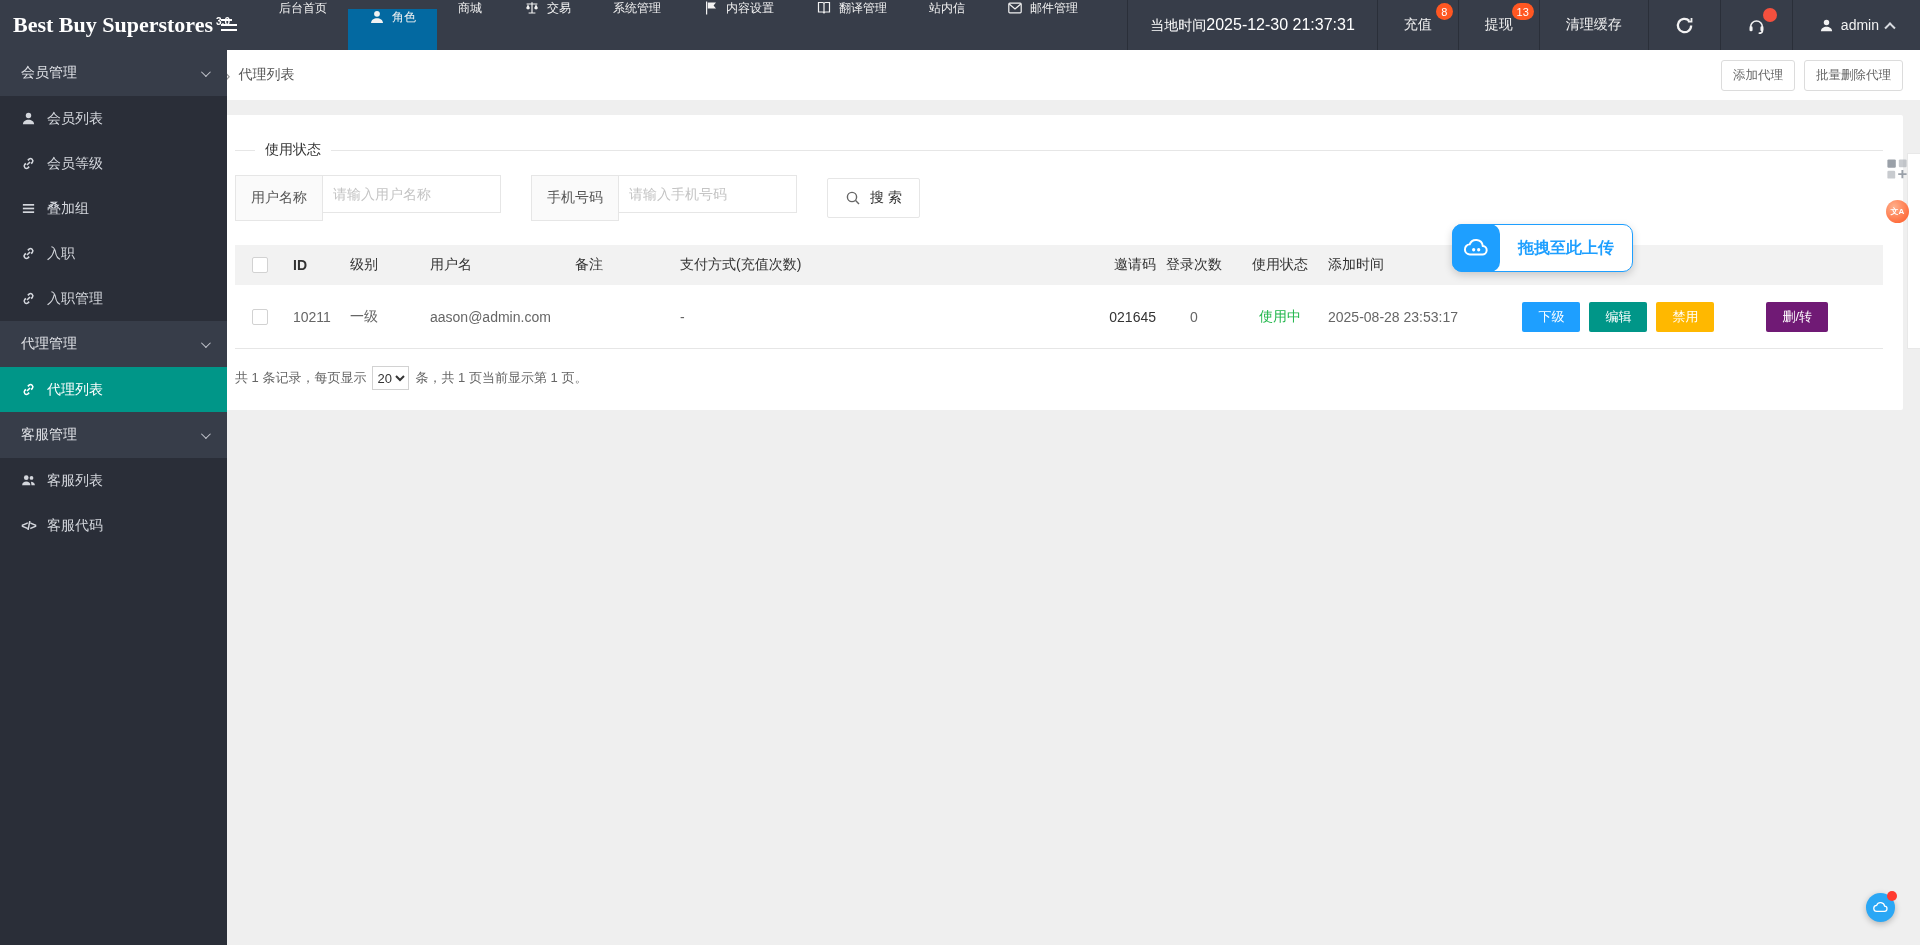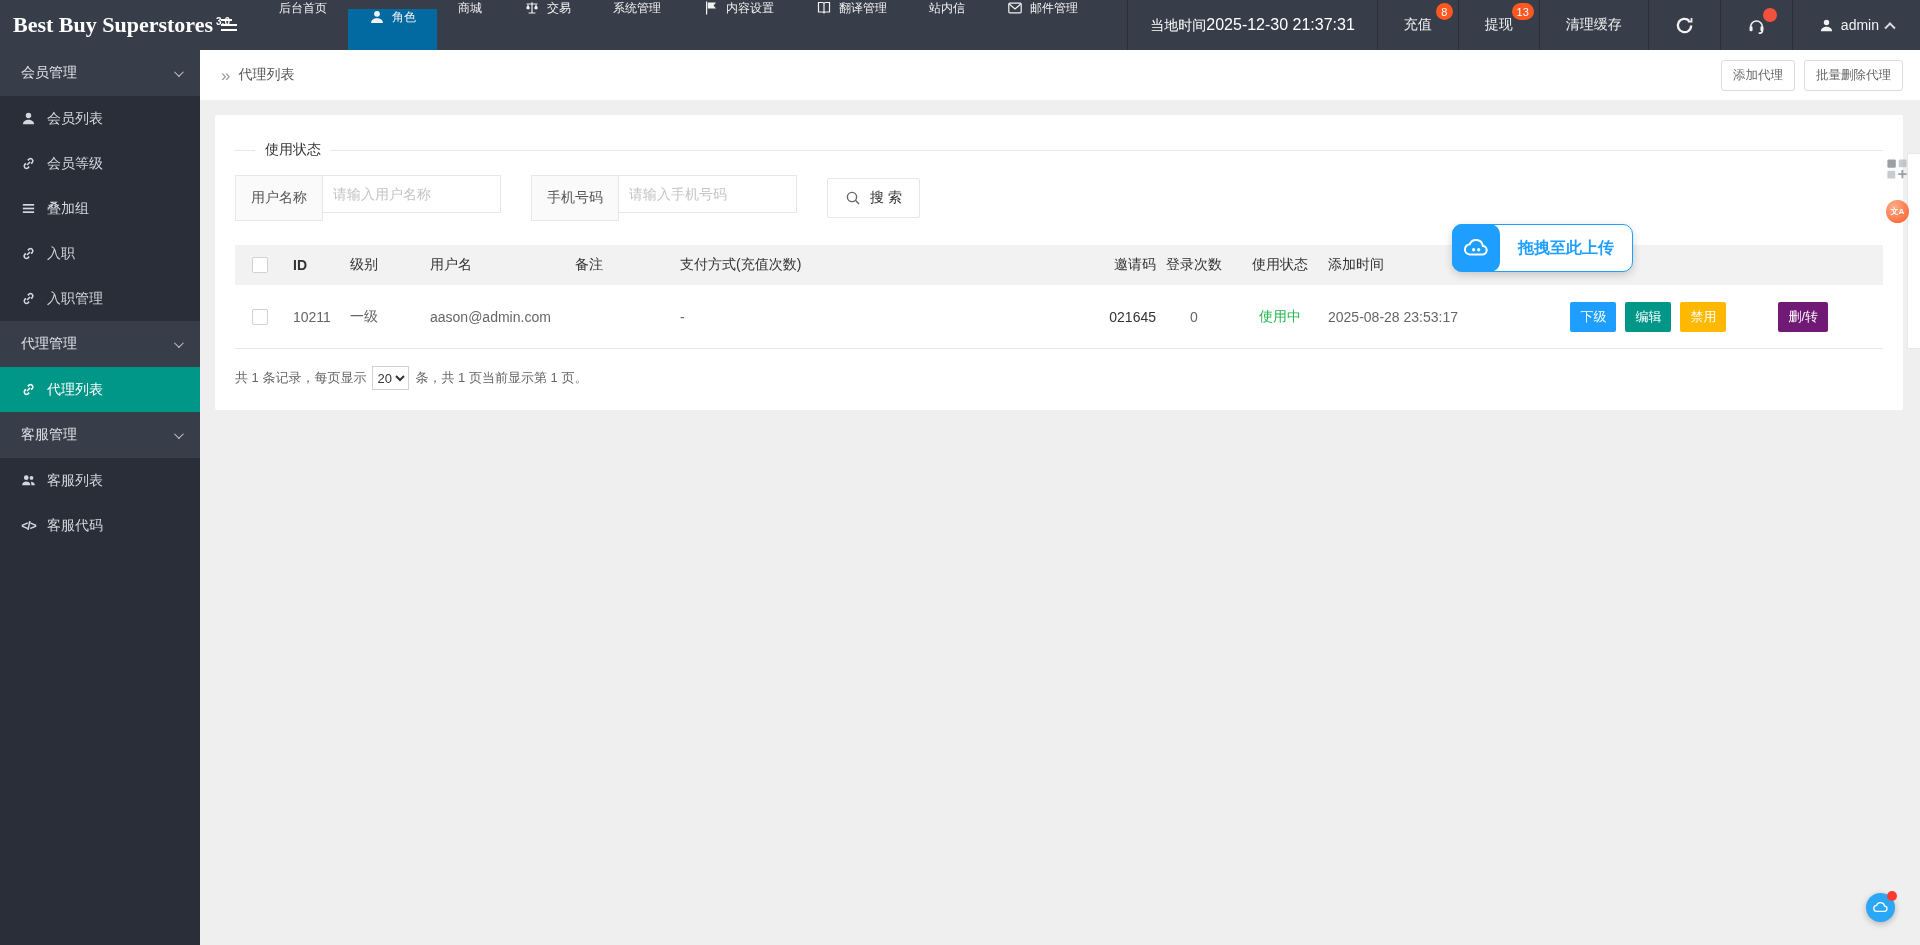--- a/index.html
+++ b/index.html
@@ -32,21 +32,21 @@
     background:#ff5722; border-radius:9px; color:#fff; font-size:11px;
     display:flex; align-items:center; justify-content:center; padding:0 5px; }
   .top-link svg { width:19px; height:19px; }
   .reddot { position:absolute; top:8px; right:15px; width:14px; height:14px;
     border-radius:50%; background:#f4503e; }
   .admin-link { gap:7px; }
   .chev-up { width:8px; height:8px; border-left:2px solid #d8dbe0; border-top:2px solid #d8dbe0;
     transform:rotate(45deg) translate(2px,2px); }
 
   
-  .sidebar { position:absolute; top:50px; left:0; bottom:0; width:200px;
+  .sidebar { position:absolute; top:50px; left:0; bottom:0; width:227px;
     background:#2a2e38; color:#dfe1e6; font-size:14px; z-index:15; }
   .side-header { height:46px; display:flex; align-items:center; justify-content:space-between;
     padding:0 19px 0 21px; background:#373d49; cursor:pointer; }
   .chev-down { width:7px; height:7px; border-right:1.6px solid #c3c6cd; border-bottom:1.6px solid #c3c6cd;
     transform:rotate(45deg) translateY(-2px); }
   .side-item { height:45px; display:flex; align-items:center; gap:11px; padding:0 21px;
     color:#d4d7dd; cursor:pointer; }
   .side-item svg { width:15px; height:15px; flex:none; }
   .side-item.active { background:#009688; color:#fff; }
   .code-glyph { font-size:12px; font-weight:bold; letter-spacing:-1px; width:15px; text-align:center; }
@@ -89,21 +89,21 @@
   .c-remark { width:105px; }
   .c-pay    { flex:1; }
   .c-invite { width:70px; text-align:right; color:#333; }
   .thead .c-invite { color:#333; }
   .c-logins { width:76px; text-align:center; }
   .c-status { width:96px; text-align:center; }
   .c-time   { width:152px; }
   .c-actions{ width:403px; display:flex; justify-content:flex-end; gap:9px; padding-right:55px; }
   .cb { width:16px; height:16px; background:#fff; border:1px solid #d2d2d2; border-radius:2px; cursor:pointer; }
   .status-ok { color:#21b64b; }
-  .abtn { height:30px; padding:0 10px; border:none; border-radius:2px; color:#fff;
+  .abtn { height:30px; padding:0 16px; border:none; border-radius:2px; color:#fff;
     font-size:13px; cursor:pointer; font-family:inherit; white-space:nowrap; }
   .abtn.blue   { background:#1e9fff; }
   .abtn.green  { background:#009688; }
   .abtn.yellow { background:#ffb800; }
   .abtn.orange { background:#701a75;margin-left:43px; }
 
   .pager { display:flex; align-items:center; gap:6px; margin-top:17px; font-size:13px; color:#666; }
   .pager select { height:24px; border:1px solid #d2d2d2; background:#fff; font-size:13px;
     color:#333; font-family:inherit; }
 

